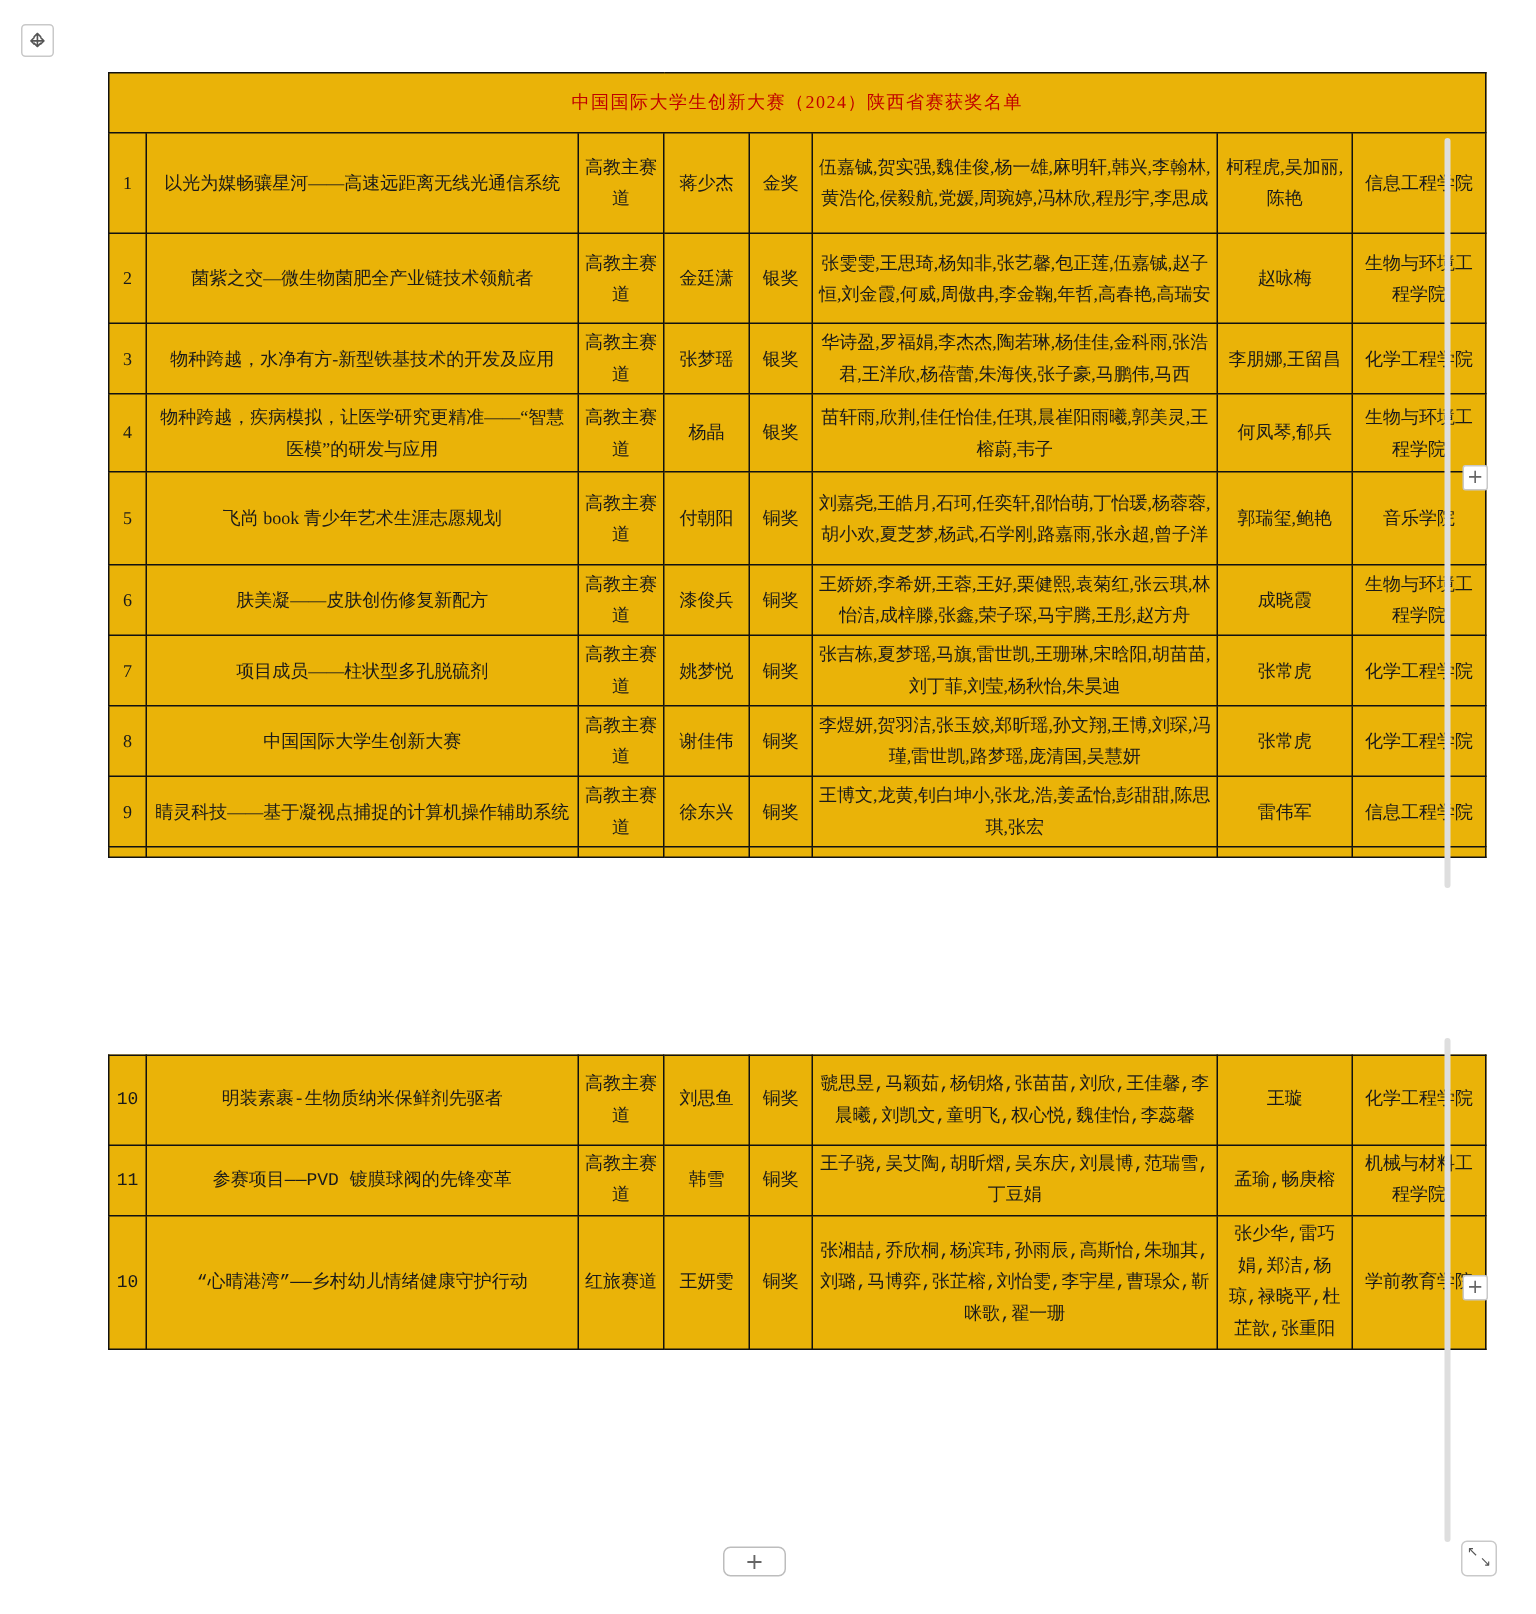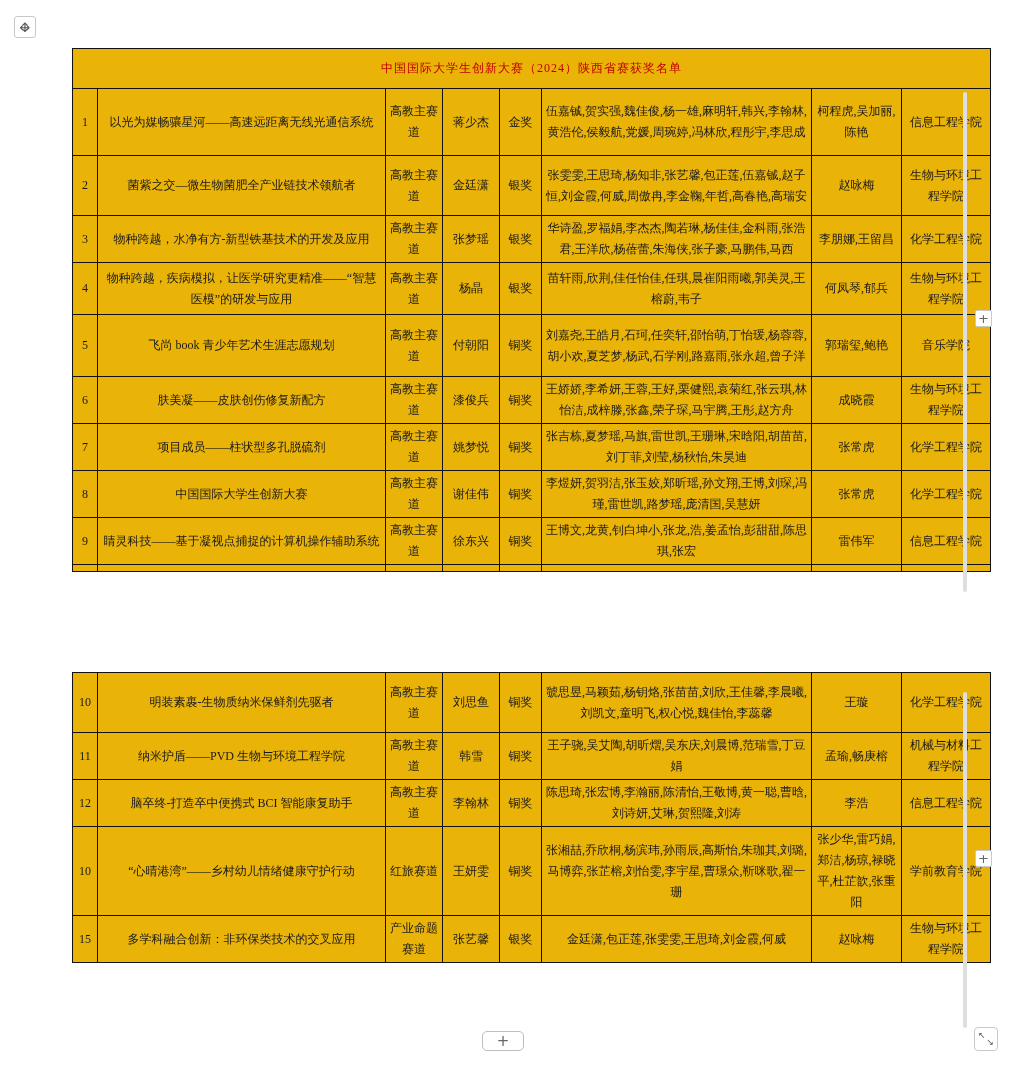--- a/index.html
+++ b/index.html
@@ -18,21 +18,21 @@
     background:#eab308;
     margin-left:32px;
   }
   table.doc td, table.doc th {
     border:1px solid #111; vertical-align:middle;
     font-size:12px; color:#1a1a1a; line-height:1.75;
     padding:2px 4px; text-align:center; overflow:hidden;
     font-weight:normal; word-break:break-all;
   }
   #table-p1 { top:48px; }
-  #table-p2 { top:672px; }
+  #table-p2 { top:703px;font-family:Liberation Mono, monospace; }
 
   .title-cell {
     font-size:19px; letter-spacing:1px;
     text-align:center; font-weight:bold;
   }
   tr.header-row td { font-weight:bold; font-size:12.5px; line-height:1.6; }
   td.cell-members { text-align:left; padding:2px 7px; font-size:11.5px; }
   td.cell-project { font-size:12px; padding:2px 10px; }
   td.cell-no { font-size:12px; }
   tr.sliver td { border-top:none; height:7px; padding:0; }
@@ -219,58 +219,38 @@
           <td class="cell-project">明装素裹-生物质纳米保鲜剂先驱者</td>
           <td class="cell-group">高教主赛道</td>
           <td class="cell-leader">刘思鱼</td>
           <td class="cell-award">铜奖</td>
           <td class="cell-members">虢思昱,马颖茹,杨钥烙,张苗苗,刘欣,王佳馨,李晨曦,刘凯文,童明飞,权心悦,魏佳怡,李蕊馨</td>
           <td class="cell-teachers">王璇</td>
           <td class="cell-college">化学工程学院</td>
         </tr>
         <tr style="height: 44px;">
           <td class="cell-no">11</td>
-          <td class="cell-project">纳米护盾——PVD 生物与环境工程学院</td>
+          <td class="cell-project">参赛项目——PVD 镀膜球阀的先锋变革</td>
           <td class="cell-group">高教主赛道</td>
           <td class="cell-leader">韩雪</td>
           <td class="cell-award">铜奖</td>
           <td class="cell-members">王子骁,吴艾陶,胡昕熠,吴东庆,刘晨博,范瑞雪,丁豆娟</td>
           <td class="cell-teachers">孟瑜,畅庚榕</td>
           <td class="cell-college">机械与材料工程学院</td>
-        </tr>
-        <tr style="height: 46px;">
-          <td class="cell-no">12</td>
-          <td class="cell-project">脑卒终-打造卒中便携式 BCI 智能康复助手</td>
-          <td class="cell-group">高教主赛道</td>
-          <td class="cell-leader">李翰林</td>
-          <td class="cell-award">铜奖</td>
-          <td class="cell-members">陈思琦,张宏博,李瀚丽,陈清怡,王敬博,黄一聪,曹晗,刘诗妍,艾琳,贺熙隆,刘涛</td>
-          <td class="cell-teachers">李浩</td>
-          <td class="cell-college">信息工程学院</td>
         </tr>
         <tr style="height: 84px;">
           <td class="cell-no">10</td>
           <td class="cell-project">“心晴港湾”——乡村幼儿情绪健康守护行动</td>
           <td class="cell-group">红旅赛道</td>
           <td class="cell-leader">王妍雯</td>
           <td class="cell-award">铜奖</td>
           <td class="cell-members">张湘喆,乔欣桐,杨滨玮,孙雨辰,高斯怡,朱珈其,刘璐,马博弈,张芷榕,刘怡雯,李宇星,曹璟众,靳咪歌,翟一珊</td>
           <td class="cell-teachers">张少华,雷巧娟,郑洁,杨琼,禄晓平,杜芷歆,张重阳</td>
           <td class="cell-college">学前教育学院</td>
         </tr>
-        <tr style="height: 44px;">
-          <td class="cell-no">15</td>
-          <td class="cell-project">多学科融合创新：非环保类技术的交叉应用</td>
-          <td class="cell-group">产业命题赛道</td>
-          <td class="cell-leader">张艺馨</td>
-          <td class="cell-award">银奖</td>
-          <td class="cell-members">金廷潇,包正莲,张雯雯,王思琦,刘金霞,何威</td>
-          <td class="cell-teachers">赵咏梅</td>
-          <td class="cell-college">生物与环境工程学院</td>
-        </tr>
       </tbody>
   </table>
 
   <div class="ctrl-box plus-side" id="side-plus-1">+</div>
   <div class="ctrl-box plus-side" id="side-plus-2">+</div>
 
   <div class="scroll-rail" id="rail-1"></div>
   <div class="scroll-rail" id="rail-2"></div>
 
   <div class="ctrl-box" id="bottom-plus">+</div>

